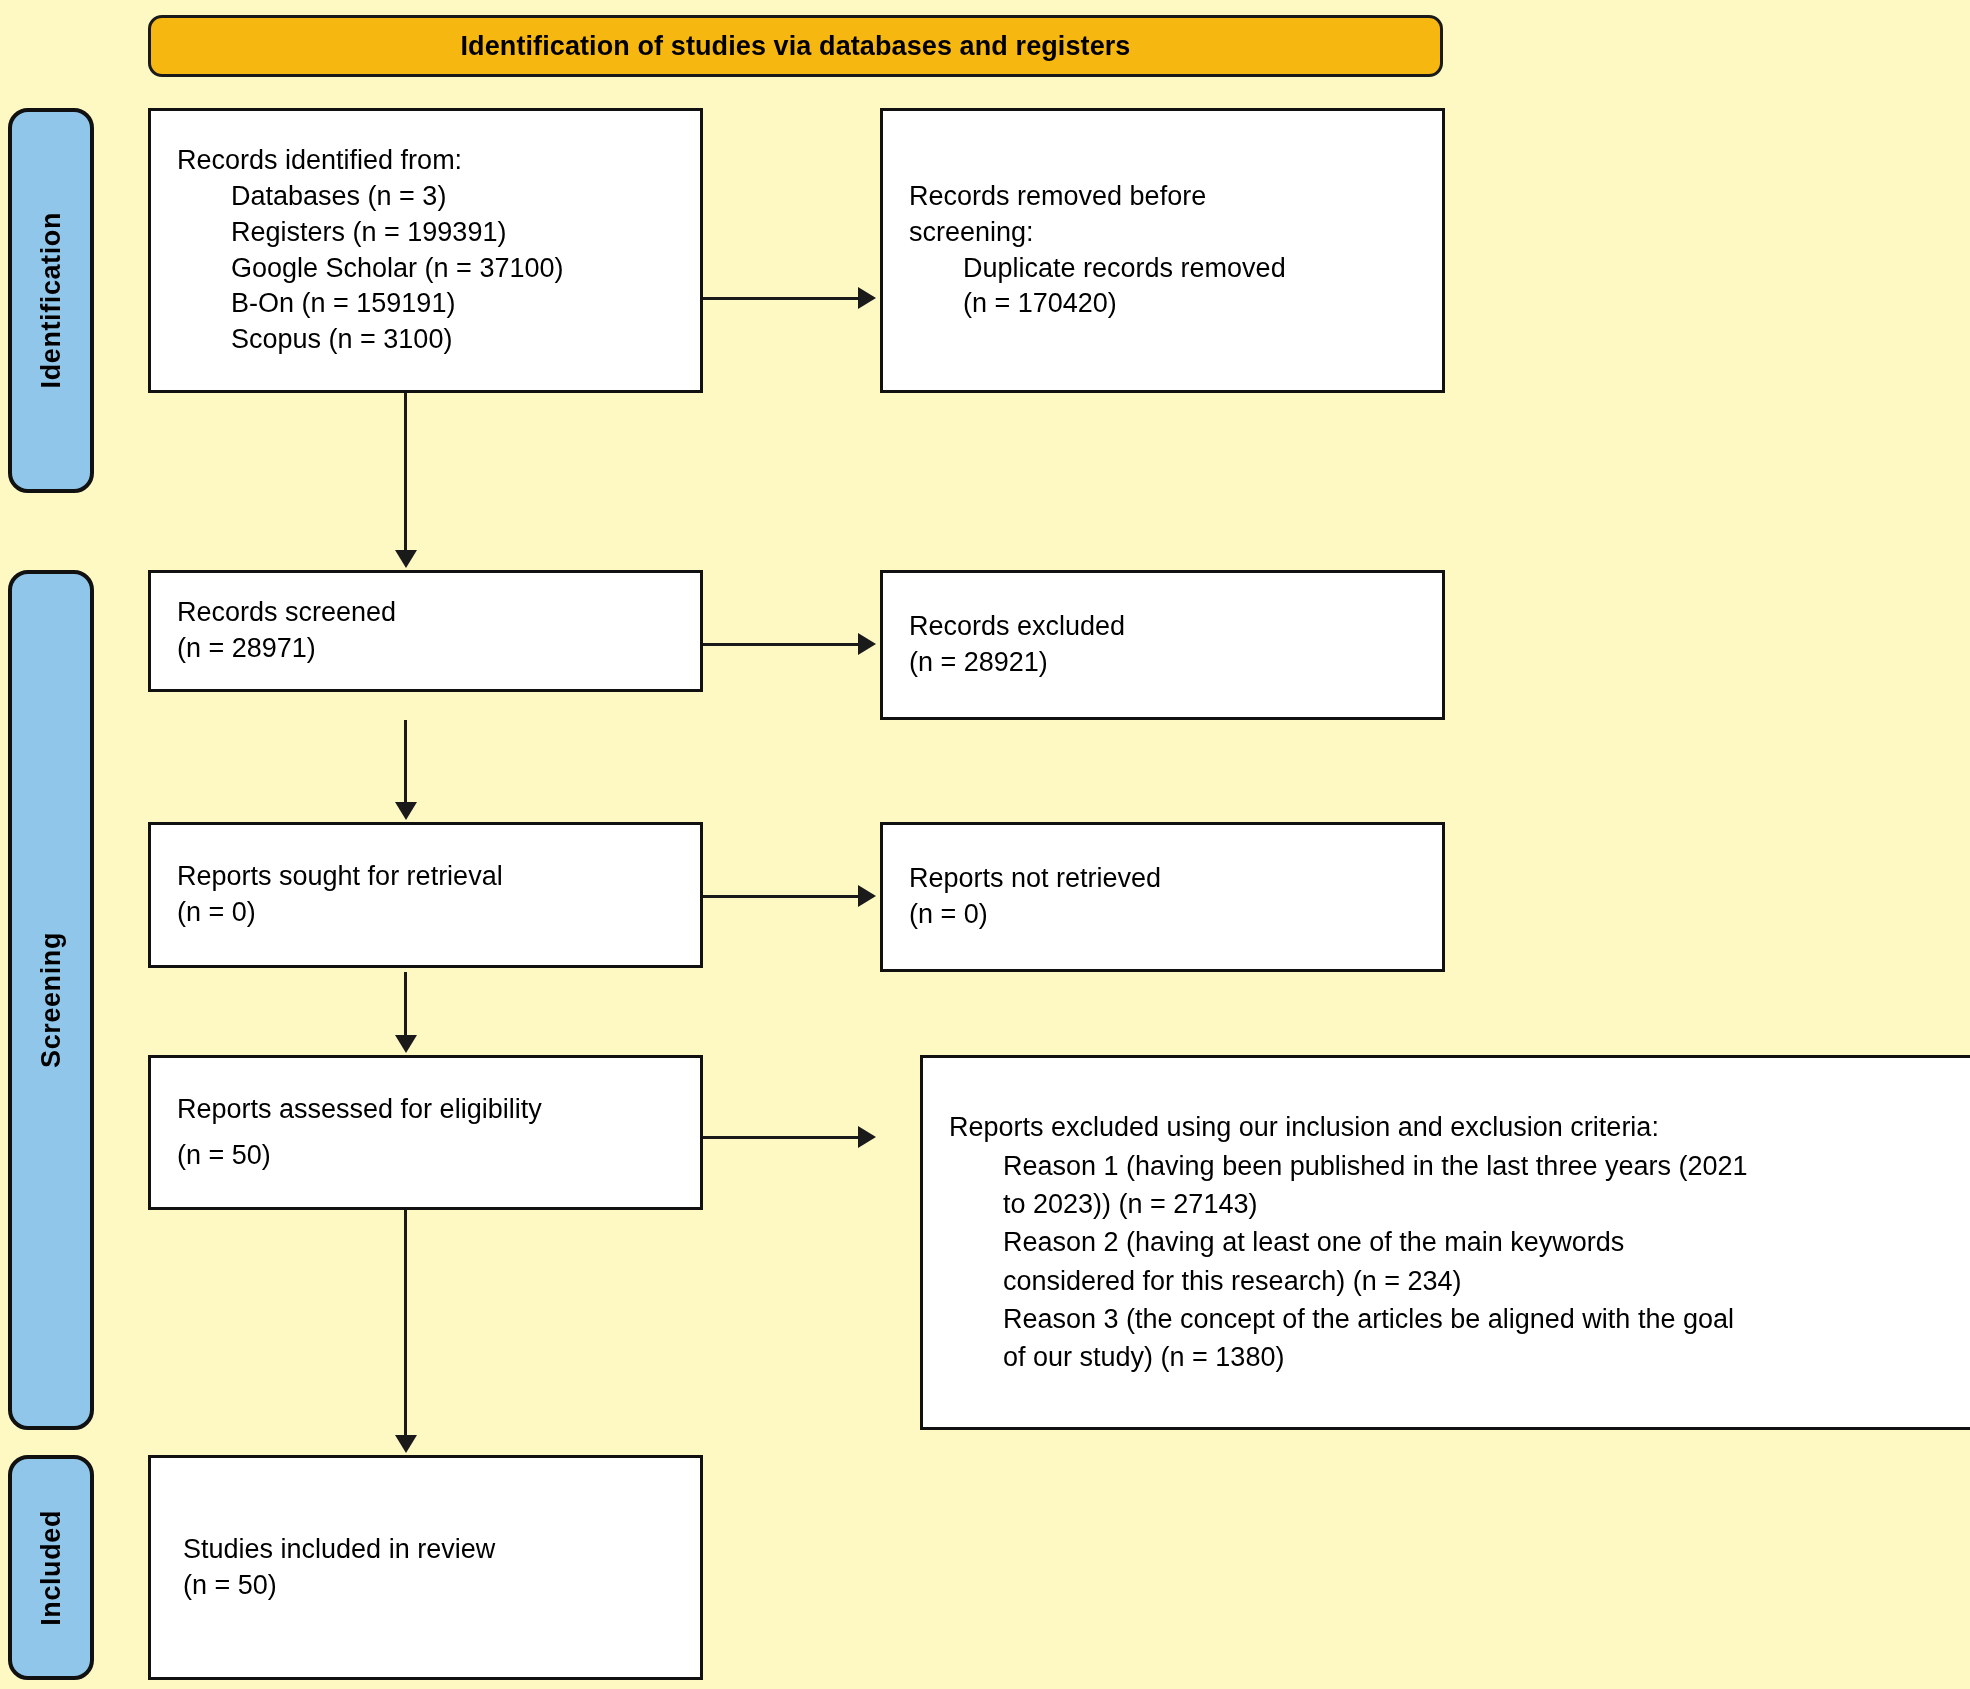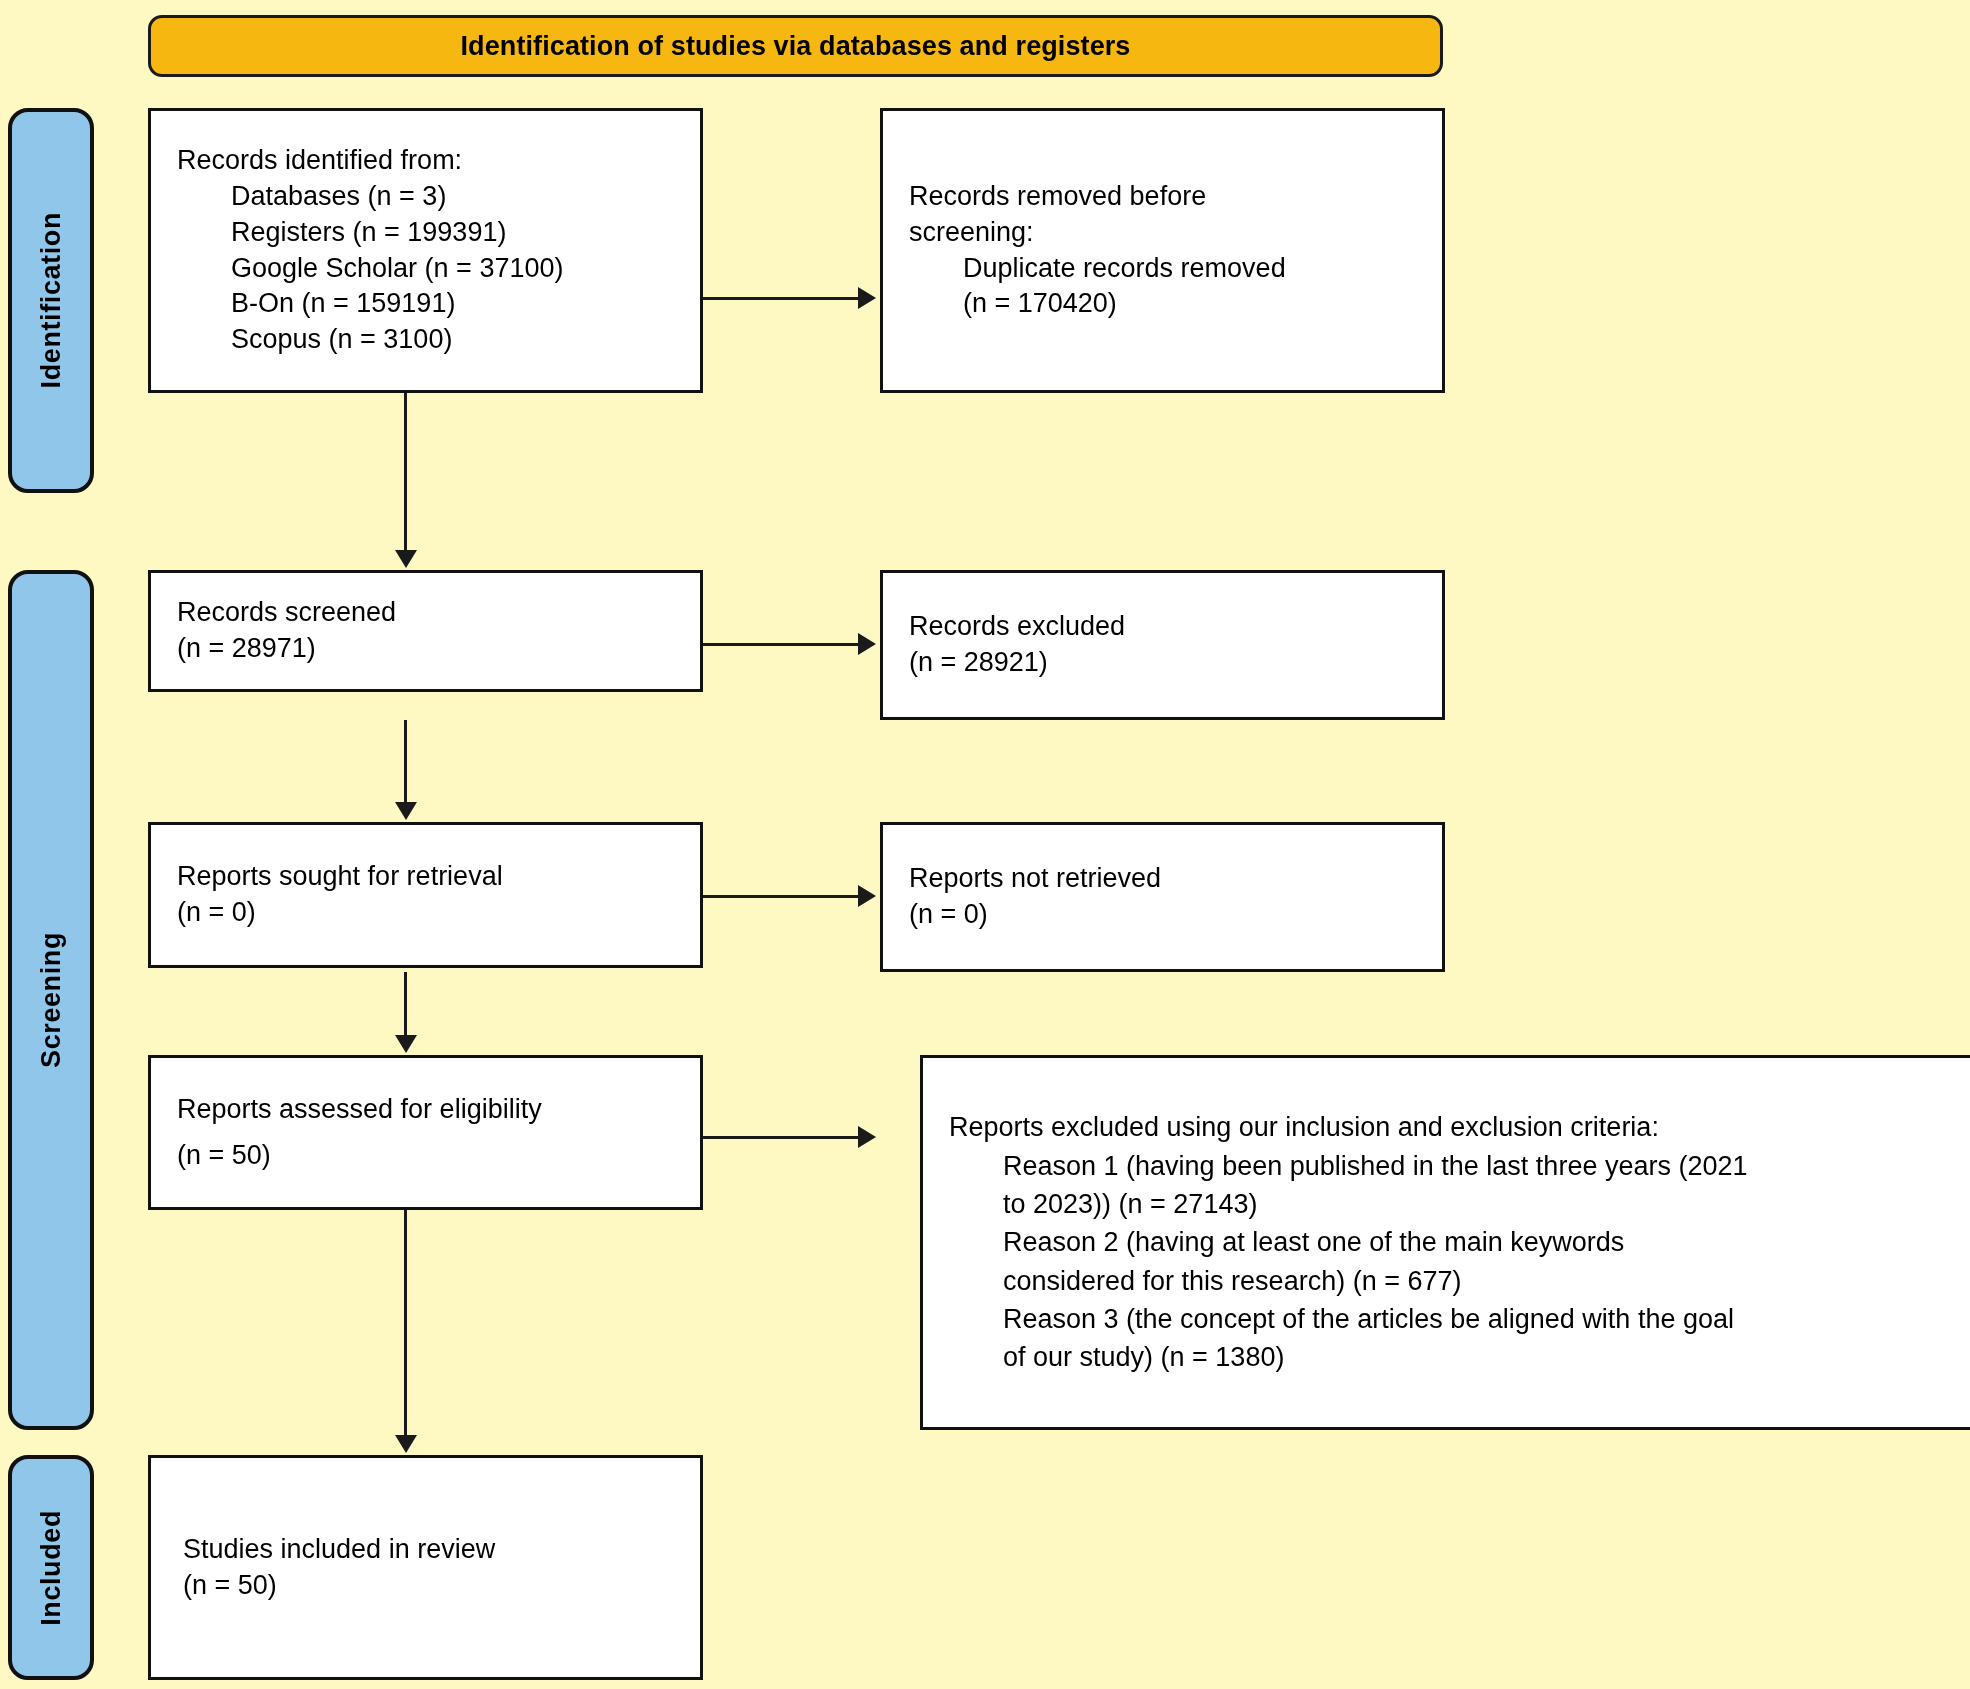--- a/index.html
+++ b/index.html
@@ -201,21 +201,21 @@
   <div class="box box-assessed">
     <div class="box-line">Reports assessed for eligibility</div>
     <div class="box-line">(n = 50)</div>
   </div>
 
   <div class="box box-repexcluded">
     <div class="box-line">Reports excluded using our inclusion and exclusion criteria:</div>
     <div class="box-line indent">Reason 1 (having been published in the last three years (2021</div>
     <div class="box-line indent">to 2023)) (n = 27143)</div>
     <div class="box-line indent">Reason 2 (having at least one of the main keywords</div>
-    <div class="box-line indent">considered for this research) (n = 677)</div>
+    <div class="box-line indent">considered for this research) (n = 234)</div>
     <div class="box-line indent">Reason 3 (the concept of the articles be aligned with the goal</div>
     <div class="box-line indent">of our study) (n = 1380)</div>
   </div>
 
   <div class="box box-included">
     <div class="box-line">Studies included in review</div>
     <div class="box-line">(n = 50)</div>
   </div>
 
   <div class="conn conn-v v1"></div>

